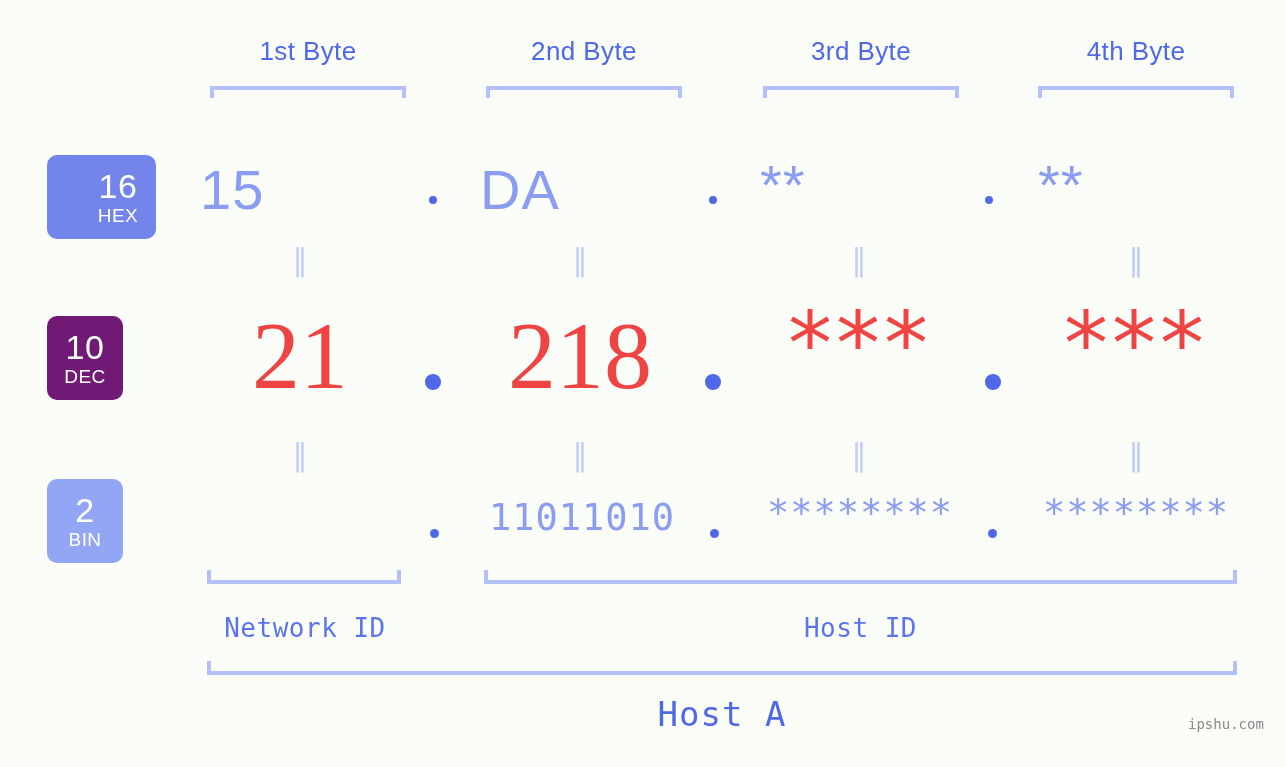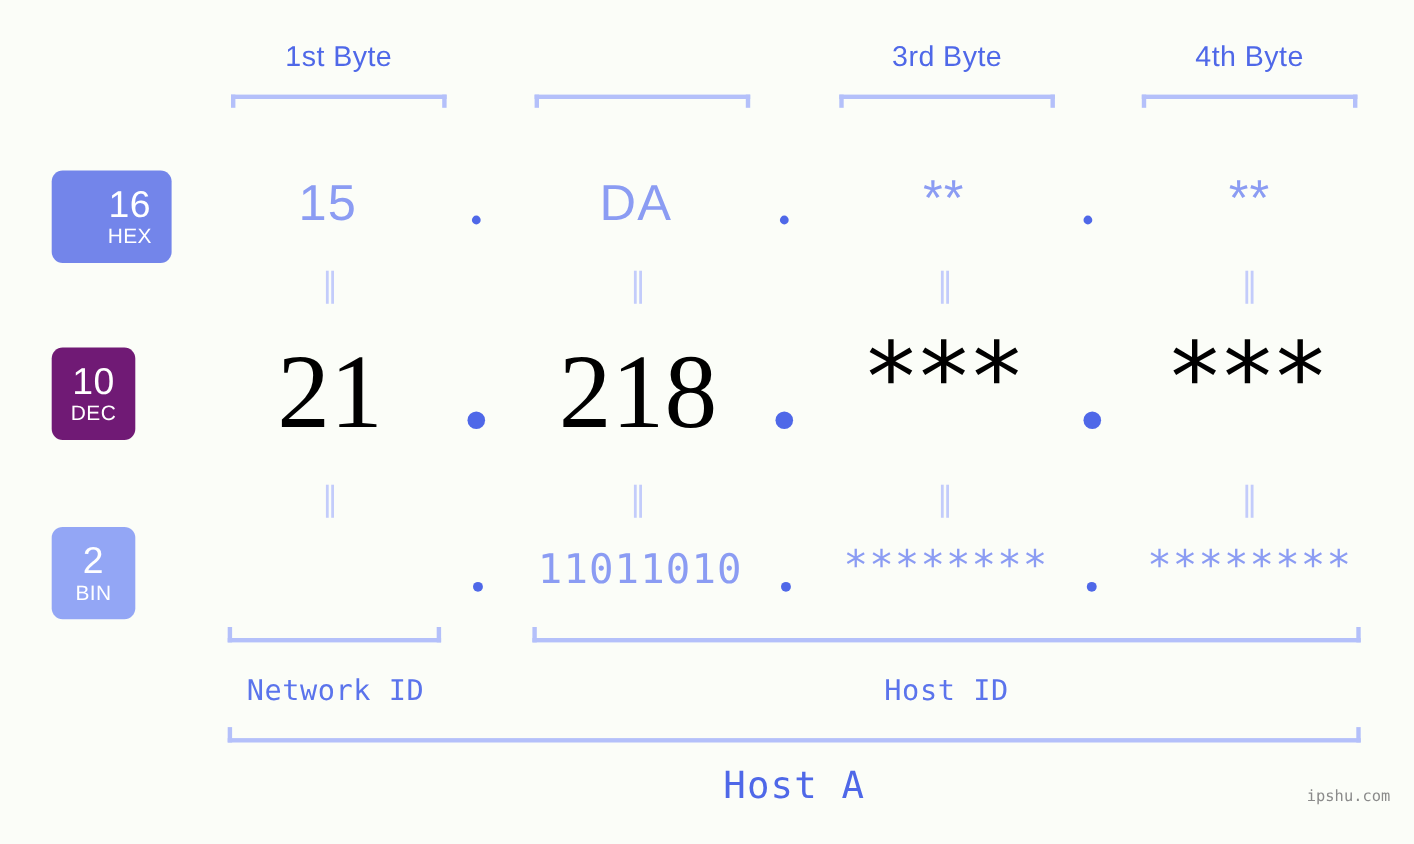--- a/index.html
+++ b/index.html
@@ -72,30 +72,30 @@
   .badge .abbr {
     font-size: 19px;
     font-weight: 400;
     margin-top: 3px;
     letter-spacing: 0.4px;
   }
 
   
   .hex-val {
     font-family: "Liberation Sans", sans-serif;
-    font-size: 46px;
+    font-size: 56px;
     color: #8b9cf3;
-    text-align: center;
+    text-align: left;
     white-space: nowrap;
     letter-spacing: 1px;
   }
   .dec-val {
     font-family: "Liberation Serif", serif;
     font-size: 96px;
-    color: #000000;
+    color: #ef4444;
     text-align: center;
     white-space: nowrap;
     letter-spacing: 0px;
   }
   .dec-val.stars {
     font-family: "DejaVu Sans", sans-serif;
     font-size: 88px;
     letter-spacing: 4px;
   }
   .bin-val {
@@ -151,20 +151,21 @@
     color: #8a8a8a;
     white-space: nowrap;
   }
 </style>
 </head>
 <body>
 
 <div id="canvas">
 
   <div class="abs byte-title" style="left:210px; top:36px; width:196px;">1st Byte</div>
+  <div class="abs byte-title" style="left:486px; top:36px; width:196px;">2nd Byte</div>
   <div class="abs byte-title" style="left:763px; top:36px; width:196px;">3rd Byte</div>
   <div class="abs byte-title" style="left:1038px; top:36px; width:196px;">4th Byte</div>
 
   <div class="abs bracket-top" style="left:210px; top:86px; width:196px;"></div>
   <div class="abs bracket-top" style="left:486px; top:86px; width:196px;"></div>
   <div class="abs bracket-top" style="left:763px; top:86px; width:196px;"></div>
   <div class="abs bracket-top" style="left:1038px; top:86px; width:196px;"></div>
 
   <div class="abs badge" style="left:47px; top:155px; background:#7385ea;padding-left:33px;">
     <span class="num">16</span>

